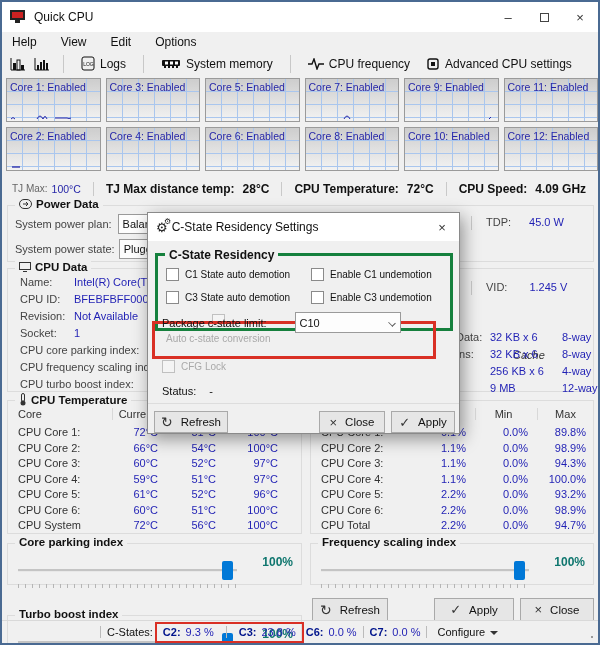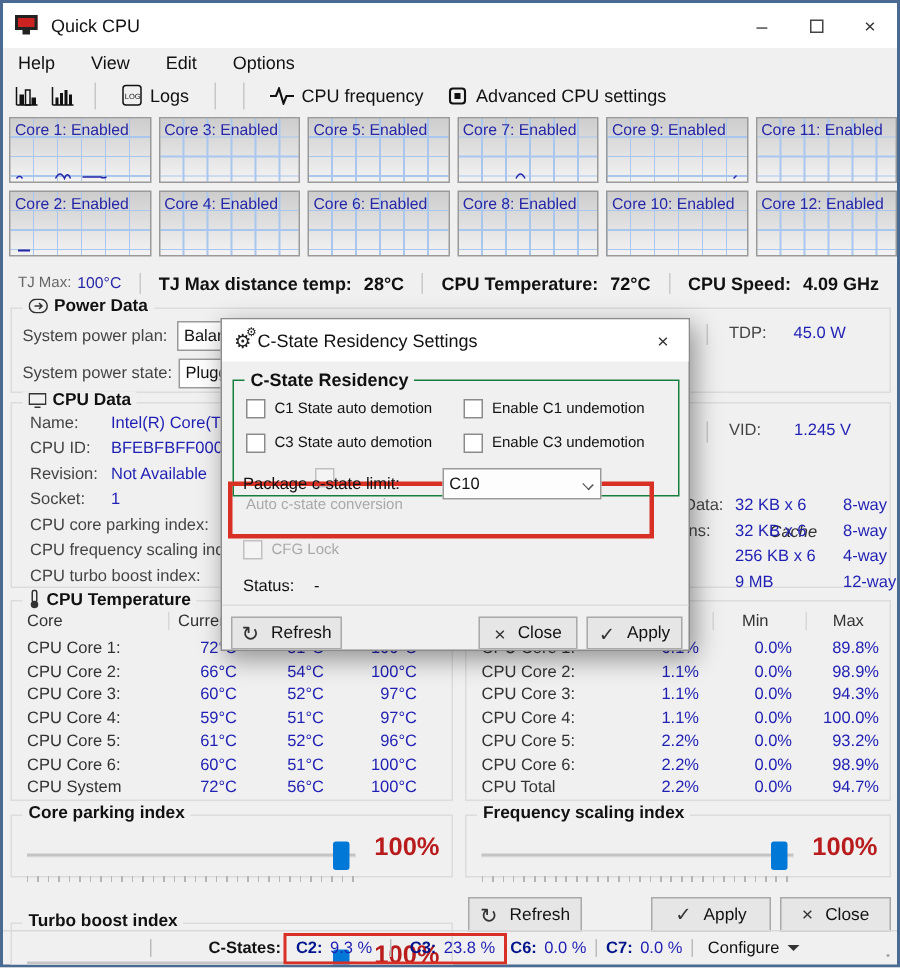--- a/index.html
+++ b/index.html
@@ -68,44 +68,44 @@
   .t-label { color:#333; }
   .t-num { color:#1f1fb4; text-align:right; }
   .hdr-cell { border-right:1px solid #d8d8d8; padding-right:6px; }
   .hdr-cell.no-line { border-right:none; }
   
   .slider-area { position:absolute; left:10px; right:60px; top:16px; height:26px; }
   .slider-track { position:absolute; left:0; right:0; top:9px; height:3px; background:#c4c4c4; border-bottom:1px solid #e8e8e8; }
   .slider-thumb { position:absolute; top:1px; width:11px; height:19px; background:#0078d7; border-radius:2px; }
   .slider-ticks { position:absolute; left:0; right:0; top:24px; height:4px;
      background:repeating-linear-gradient(to right, #b5b5b5 0 1px, transparent 1px 7px); }
-  .slider-value { position:absolute; right:8px; top:10px; font-size:17px; font-weight:bold; color:#b91c1c; }
+  .slider-value { position:absolute; right:8px; top:10px; font-size:12px; font-weight:bold; color:#0f766e; }
   
   .btn { display:inline-flex; align-items:center; justify-content:center; gap:8px; background:#e6e6e6; border:1px solid #a9a9a9; font-size:11.5px; color:#111; }
   
   .statusbar { position:absolute; left:0; bottom:0; right:0; height:23px; border-top:1px solid #d9d9d9; display:flex; align-items:center; font-size:11px; }
   .sb-pre-sep { width:1px; height:12px; background:#bbb; margin:0 6px 0 98px; }
-  .sb-title { font-weight:bold; color:#111;margin-left:32px; }
+  .sb-title { font-weight:normal; color:#111; }
   .sb-redbox { display:flex; align-items:center; border:2px solid #d93025; padding:1px 6px; margin:0 2px; gap:6px; height:21px; }
   .cstate-label { color:#00148c; font-weight:bold; }
   .cstate-value { color:#1f1fb4; margin-left:5px; }
   .sb-sep { width:1px; height:12px; background:#bbb; margin:0 6px; }
   .sb-configure { color:#111; margin-left:4px; }
   .sb-caret { display:inline-block; width:0; height:0; border-left:4px solid transparent; border-right:4px solid transparent; border-top:4px solid #333; margin-left:5px; vertical-align:middle; }
   .resize-grip { position:absolute; right:3px; bottom:3px; width:8px; height:8px;
      background:radial-gradient(circle at 1px 1px, #999 0.8px, transparent 1px);
      background-size:4px 4px; clip-path:polygon(100% 0, 100% 100%, 0 100%); }
   
   .dialog { position:absolute; left:145px; top:210px; width:313px; height:222px; background:#f0f0f0; border:1px solid #8a8a8a; box-shadow:3px 5px 16px rgba(0,0,0,.4); }
   .dlg-titlebar { position:absolute; left:0; top:0; right:0; height:28px; background:#fff; display:flex; align-items:center; }
   .dlg-title { font-size:12px; color:#111; margin-left:4px; }
   .gears { font-size:13px; color:#222; margin-left:8px; position:relative; }
   .gears .g2 { position:absolute; font-size:8px; top:-3px; left:8px; }
   .dlg-close { margin-left:auto; width:34px; height:100%; display:flex; align-items:center; justify-content:center; font-size:13px; color:#333; }
-  .dlg-group { position:absolute; left:7px; top:40px; width:298px; height:78px; border:1px solid #15803d; }
+  .dlg-group { position:absolute; left:7px; top:40px; width:298px; height:78px; border:3px solid #15803d; }
   .dlg-group .gb-legend { font-size:12px; }
   .chk-row { position:absolute; display:flex; align-items:center; gap:6px; white-space:nowrap; }
   .chk { width:13px; height:13px; background:#fff; border:1px solid #8a8a8a; flex:0 0 13px; }
   .chk.disabled { border-color:#c0c0c0; background:#f4f4f4; }
   .chk-label { color:#111; font-size:10px; }
   .chk-label.disabled { color:#a9a9a9; }
   .red-highlight { position:absolute; border:3px solid #d93025; }
   .dlg-status { position:absolute; left:14px; top:172px; color:#111; }
   .dlg-btnbar { position:absolute; left:0; right:0; top:190px; border-top:1px solid #ddd; height:32px; }
   
@@ -164,20 +164,35 @@
     <div class="tb-btn">
       <span class="tb-ico">
           <svg width="14" height="15" viewBox="0 0 14 15">
             <rect x="1" y="1" width="12" height="13" rx="2" fill="none" stroke="#111"></rect>
             <text x="2.2" y="10" font-size="5" fill="#111" font-family="sans-serif">LOG</text>
           </svg>
         </span>
       <span>Logs</span>
     </div>
     <span class="tb-sep"></span>
+    <div class="tb-btn">
+      <span class="tb-ico">
+          <svg width="20" height="10" viewBox="0 0 20 10">
+            <rect x="1" y="1" width="18" height="6" rx="1" fill="#111"></rect>
+            <rect x="3" y="7" width="2" height="2" fill="#111"></rect>
+            <rect x="7" y="7" width="2" height="2" fill="#111"></rect>
+            <rect x="11" y="7" width="2" height="2" fill="#111"></rect>
+            <rect x="15" y="7" width="2" height="2" fill="#111"></rect>
+            <rect x="4" y="2.5" width="3" height="3" fill="#fff"></rect>
+            <rect x="9" y="2.5" width="3" height="3" fill="#fff"></rect>
+            <rect x="14" y="2.5" width="3" height="3" fill="#fff"></rect>
+          </svg>
+        </span>
+      <span>System memory</span>
+    </div>
     <span class="tb-sep"></span>
     <div class="tb-btn">
       <span class="tb-ico">
           <svg width="16" height="12" viewBox="0 0 16 12">
             <path d="M0 6 H4 L6 1 L9 11 L11 6 H16" fill="none" stroke="#111" stroke-width="1.4"></path>
           </svg>
         </span>
       <span>CPU frequency</span>
     </div>
     <div class="tb-btn">

